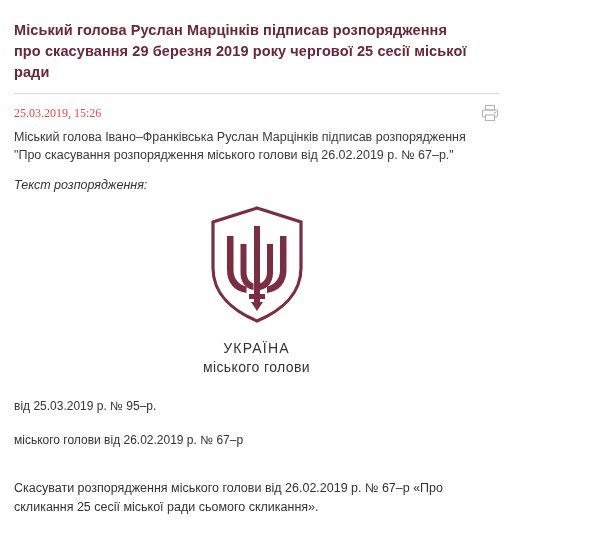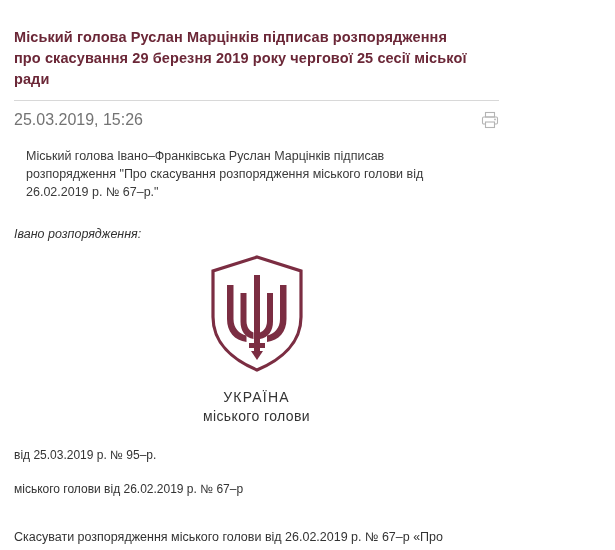--- a/index.html
+++ b/index.html
@@ -12,21 +12,21 @@
     background: #ffffff;
     font-family: "Liberation Sans", sans-serif;
     color: #333333;
     overflow: hidden;
   }
   .page {
     position: relative;
     width: 513px;
     height: 550px;
     box-sizing: border-box;
-    padding: 15px 14px;
+    padding: 8px 14px;
   }
 
   
   .article-title {
     font-size: 14.5px;
     line-height: 21px;
     font-weight: bold;
     color: #6b2737;
     padding: 12px 26px 10px 0;
     margin: 0;
@@ -38,37 +38,38 @@
   }
 
   
   .meta-row {
     display: flex;
     align-items: center;
     justify-content: space-between;
     padding: 10px 0 6px 0;
   }
   .meta-date {
-    font-size: 16px;
-    color: #737373;
+    font-size: 12px;
+    color: #ef4444;
+    font-family: Liberation Serif, serif;
   }
   .print-icon {
     width: 18px;
     height: 18px;
     opacity: 0.55;
     flex: 0 0 auto;
     cursor: pointer;
   }
 
   
   .lead {
     font-size: 12.5px;
     line-height: 18px;
     color: #3a3a3a;
-    margin: 12px;
+    margin: 0;
     padding: 0 20px 0 0;
   }
 
   
   .doc-label {
     font-size: 12.5px;
     font-style: italic;
     color: #333333;
     margin: 0;
     padding: 14px 0 0 0;
@@ -136,21 +137,21 @@
         <rect x="4.5" y="1.5" width="9" height="4.5" fill="none" stroke="#777" stroke-width="1.1"></rect>
         <rect x="1.5" y="6" width="15" height="7" rx="1.2" fill="none" stroke="#777" stroke-width="1.1"></rect>
         <rect x="4.5" y="11" width="9" height="5.5" fill="#fff" stroke="#777" stroke-width="1.1"></rect>
         <circle cx="14" cy="8.4" r="0.9" fill="#777"></circle>
       </svg>
     </span>
   </div>
 
   <p class="lead">Міський голова Івано–Франківська Руслан Марцінків підписав розпорядження "Про скасування розпорядження міського голови від 26.02.2019 р. № 67–р."</p>
 
-  <p class="doc-label">Івано розпорядження:</p>
+  <p class="doc-label">Текст розпорядження:</p>
 
   <div class="emblem-wrap">
     <span class="emblem">
       <svg width="96" height="118" viewBox="0 0 96 118" aria-hidden="true">
         <g fill="#7b2d42">
 
           <path d="M48 2 L92 16 L92 62 C92 88 72 105 48 115 C24 105 4 88 4 62 L4 16 Z" fill="none" stroke="#7b2d42" stroke-width="3.2"></path>
 
           <path d="M45 20 h6 v76 h-6 z"></path>
 

